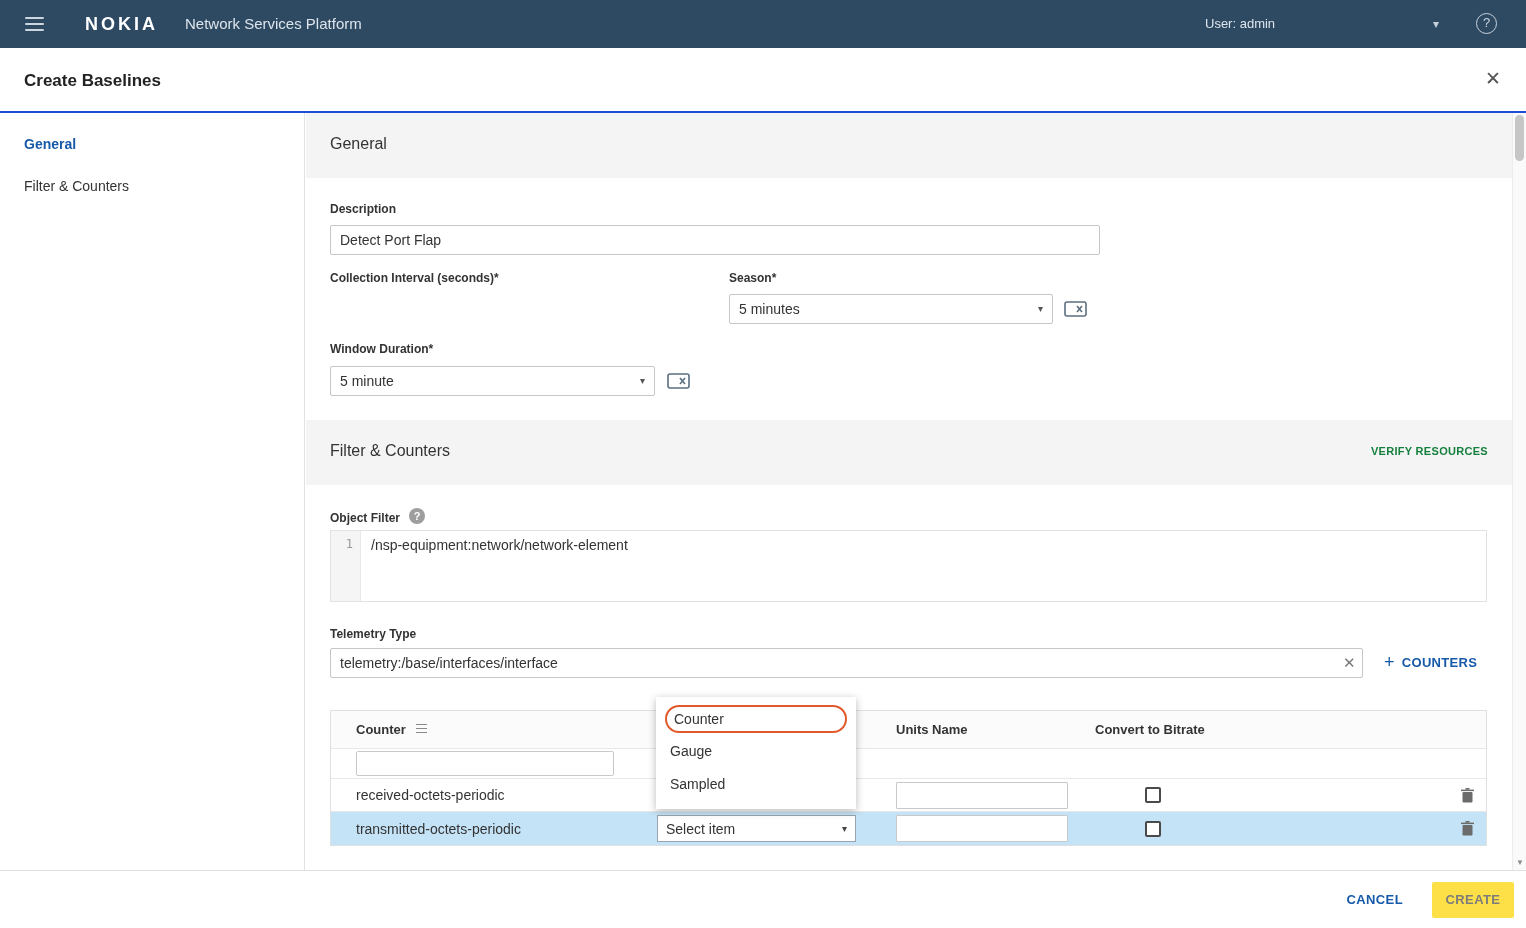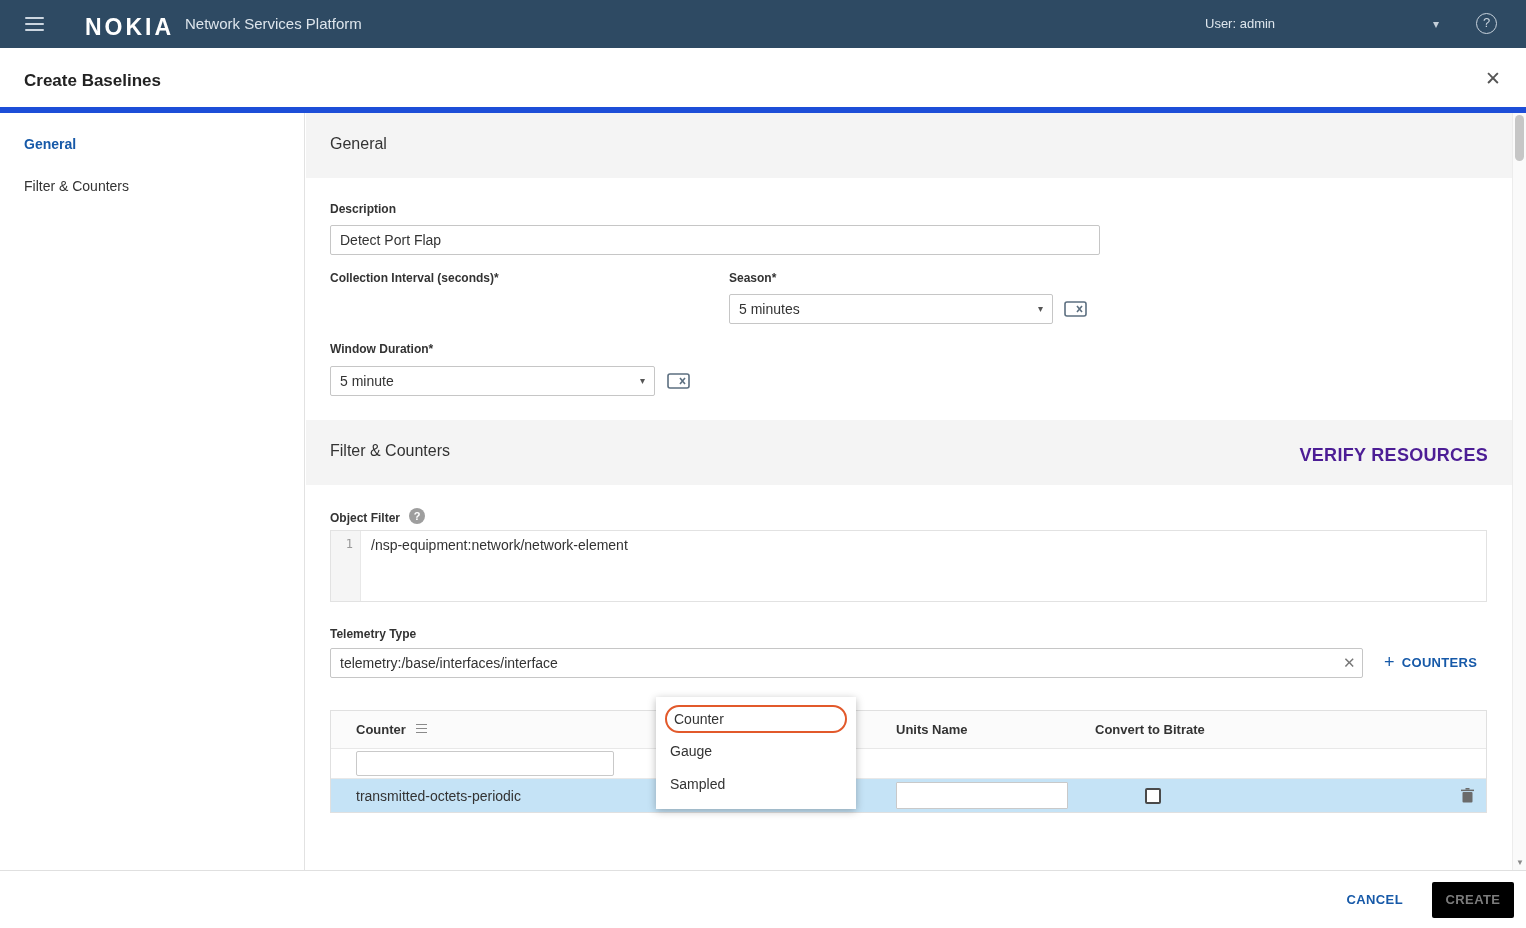--- a/index.html
+++ b/index.html
@@ -3,42 +3,42 @@
 <meta charset="utf-8">
 <style>
   * { margin:0; padding:0; box-sizing:border-box; }
   html,body { width:1526px; height:928px; }
   body { font-family:"Liberation Sans",sans-serif; background:#fff; position:relative; overflow:hidden; color:#333; }
 
   
   .topbar { position:absolute; left:0; top:0; width:1526px; height:48px; background:#2e4a63; }
   .hamburger { position:absolute; left:25px; top:17px; width:19px; height:14px; cursor:pointer; }
   .hamburger span { display:block; height:2px; background:#ccd6e0; margin-bottom:4px; border-radius:1px; }
-  .logo { position:absolute; left:85px; top:14px; color:#fff; font-weight:bold; font-size:23px; letter-spacing:3px; }
+  .logo { position:absolute; left:85px; top:14px; color:#fff; font-weight:bold; font-size:18px; letter-spacing:3px; }
   .app-title { position:absolute; left:185px; top:15px; color:#dde5ec; font-size:15px; }
   .user-label { position:absolute; left:1205px; top:16px; color:#dde5ec; font-size:13px; cursor:pointer; }
   .user-caret { position:absolute; left:1433px; top:17px; color:#c4cfd9; font-size:12px; cursor:pointer; }
   .help-icon { position:absolute; left:1476px; top:13px; width:21px; height:21px; border:1.5px solid #c9d3dd;
                border-radius:50%; color:#c9d3dd; font-size:13px; text-align:center; line-height:18px; cursor:pointer; }
 
   
-  .page-header { position:absolute; left:0; top:48px; width:1526px; height:65px; background:#fff; border-bottom:6px solid #1d4ed8; }
+  .page-header { position:absolute; left:0; top:48px; width:1526px; height:65px; background:#fff; border-bottom:2px solid #1d4ed8; }
   .page-title { position:absolute; left:24px; top:23px; font-size:17px; font-weight:bold; color:#222; }
   .close-x { position:absolute; right:25px; top:21px; font-size:19px; color:#555; cursor:pointer; line-height:1; }
 
   
   .sidebar { position:absolute; left:0; top:113px; width:305px; height:757px; background:#fff; border-right:1px solid #e2e2e2; padding-top:10px; }
   .side-item { height:42px; line-height:42px; padding-left:24px; font-size:14px; color:#333; cursor:pointer; }
   .side-item.active { color:#1659a8; font-weight:bold; }
 
   
   .content { position:absolute; left:306px; top:113px; width:1206px; height:757px; background:#fff; overflow:hidden; }
   .band { position:absolute; left:0; width:1206px; height:65px; background:#f4f4f4; }
   .band-title { position:absolute; left:24px; top:22px; font-size:16px; color:#333; }
-  .verify-link { position:absolute; right:24px; top:25px; color:#4c1d95; font-weight:bold; font-size:18px; letter-spacing:.3px; cursor:pointer; }
+  .verify-link { position:absolute; right:24px; top:25px; color:#15803d; font-weight:bold; font-size:11px; letter-spacing:.3px; cursor:pointer; }
 
   .fld-label { position:absolute; font-size:12px; font-weight:bold; color:#333; }
   .txt-input { position:absolute; height:30px; border:1px solid #c6c6c6; border-radius:2px; background:#fff;
                font-family:"Liberation Sans",sans-serif; font-size:14px; color:#333; padding:0 9px; }
   .select-box { position:absolute; height:30px; border:1px solid #c6c6c6; border-radius:2px; background:#fff;
                 font-size:14px; color:#333; line-height:28px; padding:0 9px; cursor:pointer; }
   .select-caret { position:absolute; right:9px; top:0; line-height:28px; font-size:10px; color:#555; }
   .clear-icon { position:absolute; cursor:pointer; }
 
   .help-q { position:absolute; width:16px; height:16px; background:#9e9e9e; border-radius:50%; color:#fff;
@@ -80,21 +80,21 @@
   
   .type-menu { position:absolute; left:350px; top:584px; width:200px; background:#fff; z-index:20;
                box-shadow:0 2px 8px rgba(0,0,0,.28); padding:5px 0 8px; }
   .menu-item { height:33px; line-height:33px; padding-left:14px; font-size:14px; color:#333; cursor:pointer; }
   .menu-item.highlighted { border:2px solid #e2592b; border-radius:15px; margin:3px 9px 2px; height:28px;
                            line-height:24px; padding-left:7px; }
 
   
   .footer { position:absolute; left:0; top:870px; width:1526px; height:58px; background:#fff; border-top:1px solid #e0e0e0; }
   .cancel-btn { position:absolute; right:123px; top:21px; color:#1659a8; font-weight:bold; font-size:13px; letter-spacing:.4px; cursor:pointer; }
-  .create-btn { position:absolute; right:12px; top:11px; width:82px; height:36px; background:#000000; color:#7c7c7c;
+  .create-btn { position:absolute; right:12px; top:11px; width:82px; height:36px; background:#fde047; color:#7c7c7c;
                 font-weight:bold; font-size:13px; letter-spacing:.4px; text-align:center; line-height:36px; border-radius:2px; cursor:pointer; }
 
   
   .scrollbar { position:absolute; right:0; top:113px; width:14px; height:757px; background:#fafafa; border-left:1px solid #ececec; }
   .scroll-thumb { position:absolute; left:2px; top:2px; width:9px; height:46px; background:#c6c6c6; border-radius:5px; cursor:pointer; }
   .scroll-down { position:absolute; left:3px; bottom:3px; font-size:8px; color:#8a8a8a; cursor:pointer; }
 </style>
 </head>
 <body>
 
@@ -197,43 +197,60 @@
     <div class="trow tfilter">
       <div class="c1">
           <input class="filter-input" style="">
         </div>
       <div class="c2"></div>
         <div class="c3"></div>
         <div class="c4"></div>
         <div class="c5"></div>
     </div>
 
-
-    <div class="trow tdata selected">
-      <div class="c1">transmitted-octets-periodic</div>
-      <div class="c2">
-        <div class="type-select">
-          <span>Select item</span>
-          <span class="tcaret">▾</span>
-        </div>
-      </div>
+    <div class="trow tdata">
+      <div class="c1">received-octets-periodic</div>
+      <div class="c2"></div>
       <div class="c3"><input class="units-input" value="" style=""></div>
       <div class="c4">
           <div class="cb"></div>
         </div>
       <div class="c5">
         <span class="trash">
           <svg width="13" height="15" viewBox="0 0 13 15" fill="#6b6b6b">
               <rect x="1.5" y="4" width="10" height="10.5" rx="1"></rect>
               <rect x="0" y="1.6" width="13" height="1.5"></rect>
               <rect x="4.5" y="0" width="4" height="1.6"></rect>
             </svg>
         </span>
       </div>
     </div>
+
+    <div class="trow tdata selected">
+      <div class="c1">transmitted-octets-periodic</div>
+      <div class="c2">
+        <div class="type-select">
+          <span>Select item</span>
+          <span class="tcaret">▾</span>
+        </div>
+      </div>
+      <div class="c3"><input class="units-input" value="" style=""></div>
+      <div class="c4">
+          <div class="cb"></div>
+        </div>
+      <div class="c5">
+        <span class="trash">
+          <svg width="13" height="15" viewBox="0 0 13 15" fill="#6b6b6b">
+              <rect x="1.5" y="4" width="10" height="10.5" rx="1"></rect>
+              <rect x="0" y="1.6" width="13" height="1.5"></rect>
+              <rect x="4.5" y="0" width="4" height="1.6"></rect>
+            </svg>
+        </span>
+      </div>
+    </div>
   </div>
 
   <div class="type-menu">
     <div class="menu-item highlighted">Counter</div>
     <div class="menu-item">Gauge</div>
     <div class="menu-item">Sampled</div>
   </div>
 
 </div>
 

